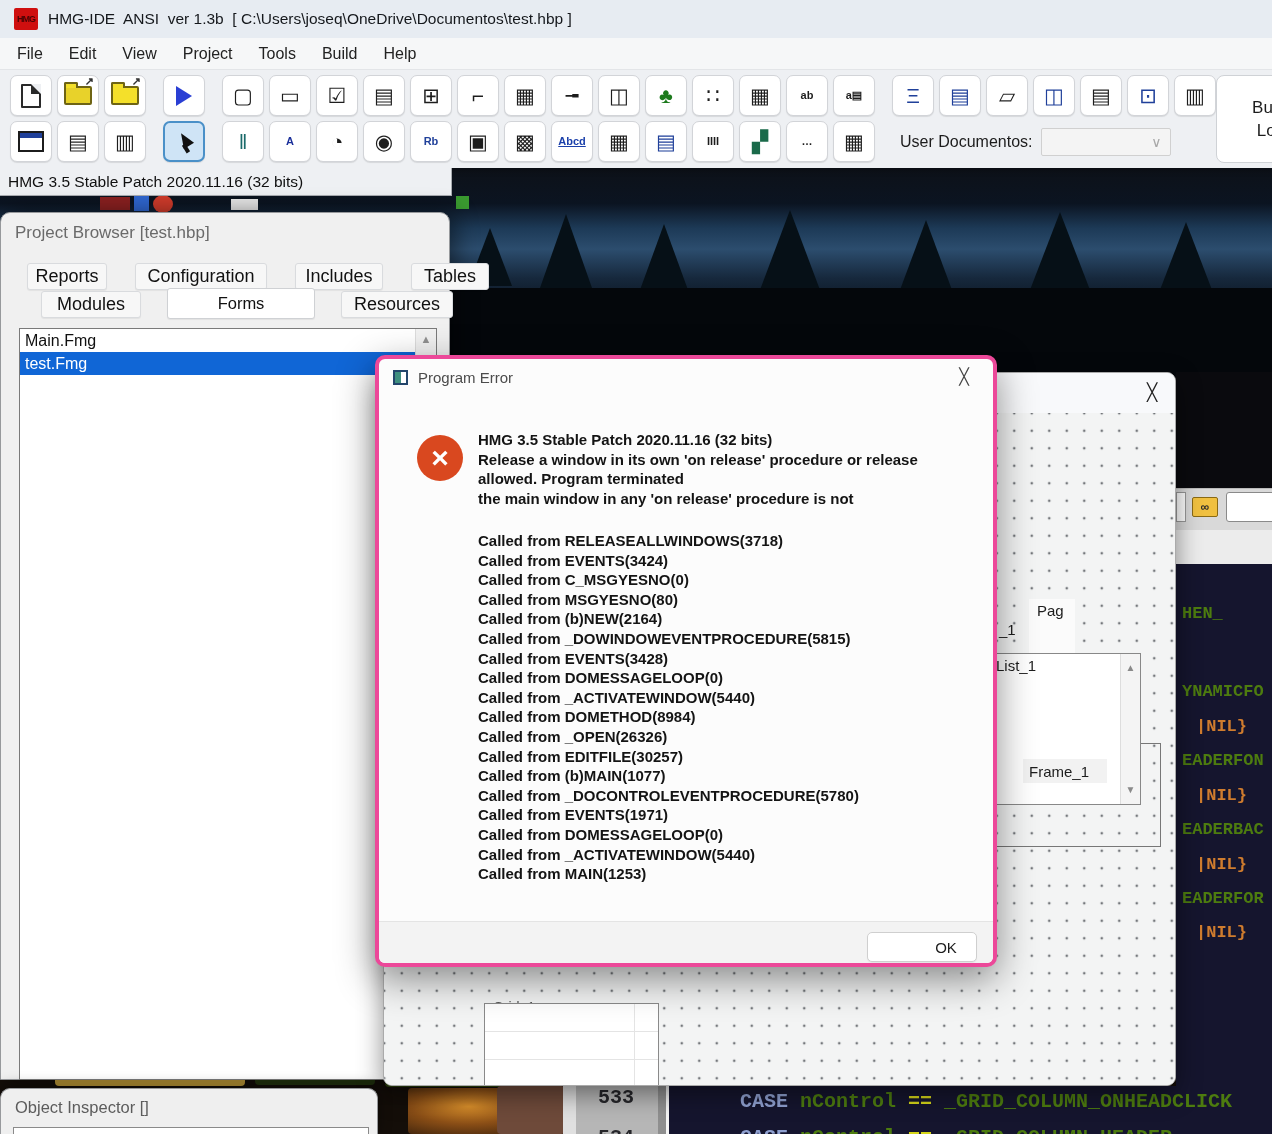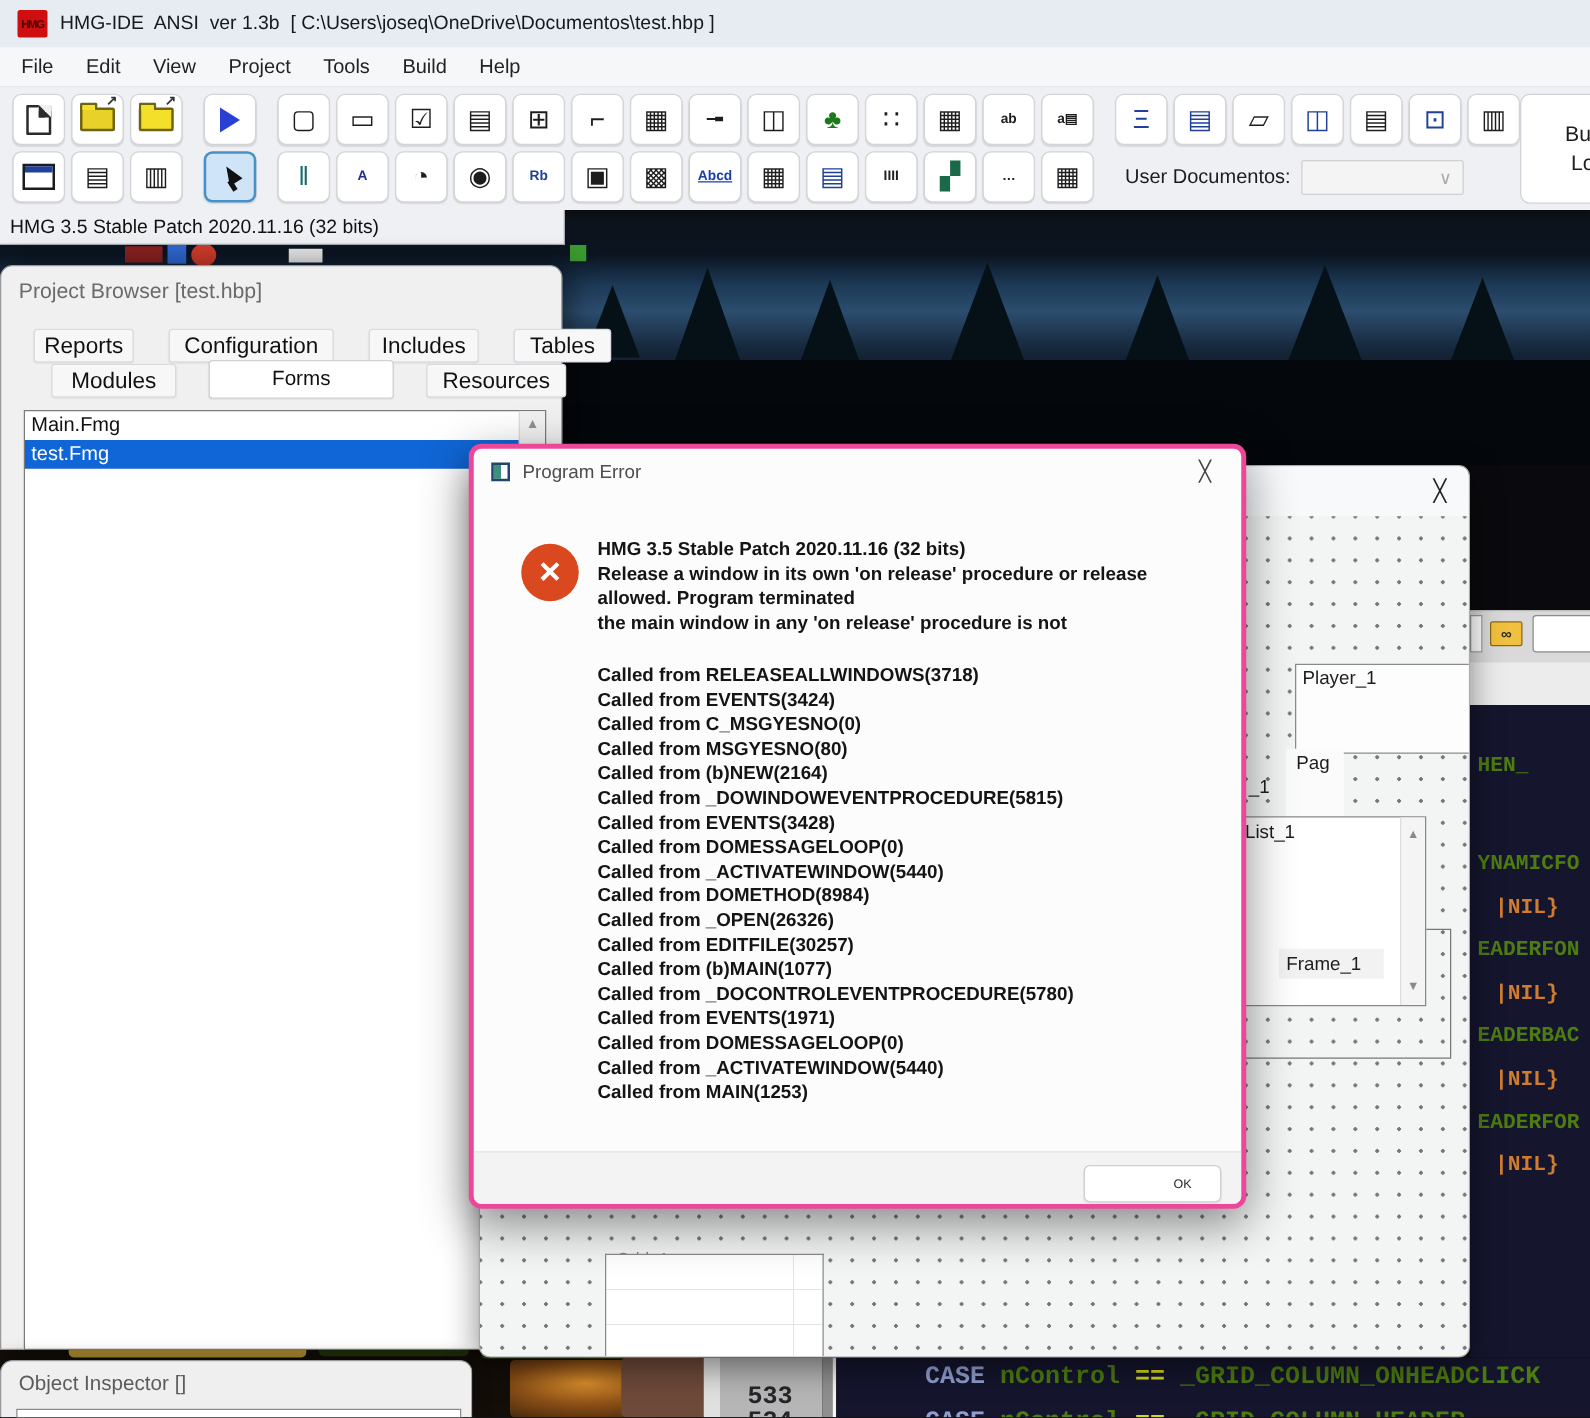--- a/index.html
+++ b/index.html
@@ -121,21 +121,21 @@
   #err-title{position:absolute;left:0;top:0;width:100%;height:36px;display:flex;align-items:center;padding-left:14px;box-sizing:border-box;gap:10px;}
   #err-title-icon{width:15px;height:15px;border:2px solid #23456b;background:linear-gradient(90deg,#3f8f7f 0 55%,#fff 55%);box-sizing:border-box;}
   #err-title-text{font-size:15px;color:#4c4c4c;}
   #err-close{position:absolute;right:18px;top:8px;font-size:16px;color:#444;width:22px;text-align:center;}
   #err-icon{position:absolute;left:38px;top:76px;width:46px;height:46px;border-radius:50%;background:#d9481f;
     display:flex;align-items:center;justify-content:center;color:#fff;font-size:30px;font-weight:700;line-height:1;}
   #err-msg{position:absolute;left:99px;top:71px;width:505px;font-size:15px;font-weight:700;color:#141414;line-height:19.6px;}
   #err-stack{position:absolute;left:99px;top:172px;width:505px;font-size:15px;font-weight:700;color:#141414;line-height:19.6px;}
   #err-footer{position:absolute;left:0;top:562px;width:100%;height:50px;background:#f3f3f3;border-top:1px solid #e4e4e4;box-sizing:border-box;}
   #ok-btn{position:absolute;left:488px;top:10px;width:110px;height:30px;background:#fff;border:1px solid #cfcfcf;border-radius:5px;
-    display:flex;align-items:center;justify-content:center;font-size:10px;color:#1c1c1c;box-sizing:border-box;box-shadow:0 1px 1px rgba(0,0,0,.06);padding-left:48px;}
+    display:flex;align-items:center;justify-content:center;font-size:15px;color:#1c1c1c;box-sizing:border-box;box-shadow:0 1px 1px rgba(0,0,0,.06);padding-left:48px;}
 
   
   #inspector-win{left:0;top:1088px;width:378px;height:46px;background:#efefef;border:1px solid #97999c;border-bottom:none;
     border-radius:10px 10px 0 0;box-sizing:border-box;box-shadow:0 -2px 14px rgba(0,0,0,.4);}
   #inspector-title{position:absolute;left:14px;top:9px;font-size:16.5px;color:#5c5c5c;}
   #inspector-box{position:absolute;left:12px;top:38px;width:354px;height:20px;background:#fff;border:1px solid #8a8a8a;}
 </style>
 </head>
 <body>
 
@@ -358,35 +358,32 @@
       <div class="frag id" style="top: 187px;">EADERFON</div>
       <div class="frag nil" style="top: 222px;">|NIL}</div>
       <div class="frag id" style="top: 256px;">EADERBAC</div>
       <div class="frag nil" style="top: 291px;">|NIL}</div>
       <div class="frag id" style="top: 325px;">EADERFOR</div>
       <div class="frag nil" style="top: 359px;">|NIL}</div>
     </div>
   <div class="abs" id="ed-bottom">
     <div class="edge"></div>
     <div id="ed-gutter">
-        <div class="ln" style="top: 20px;">533</div>
+        <div class="ln" style="top: 0;">533</div>
         <div class="ln" style="top: 40px;">534</div>
       </div>
     <div id="ed-fold"></div>
     <div id="ed-foldline"></div>
     <div id="ed-codearea"><div class="cl" style="top: 4px;"><span class="tok-kw">CASE </span><span class="tok-id">nControl </span><span class="tok-op">== </span><span class="tok-id">_GRID_COLUMN_ONHEADCLICK</span></div><div class="cl" style="top: 40px;"><span class="tok-kw">CASE </span><span class="tok-id">nControl </span><span class="tok-op">== </span><span class="tok-id">_GRID_COLUMN_HEADER</span></div></div>
   </div>
 
   <div class="abs" id="designer-win">
     <div id="designer-title"></div>
     <div id="designer-close">╳</div>
     <div id="designer-canvas">
-      <div id="player-box">
-        <span class="dctl-label" style="left:5px;top:2px;">Player_1</span>
-      </div>
       <div id="pag-tab">
         <span class="dctl-label" style="left:8px;top:3px;">Pag</span>
       </div>
       <span class="dctl-label" style="left:615px;top:208px;">_1</span>
       <div id="window1-box">
         <span class="dctl-label" style="left:6px;top:3px;">Window_1</span>
       </div>
       <div id="list1-box">
         <span class="dctl-label" style="left:6px;top:3px;">List_1</span>
         <div id="list1-scroll">

